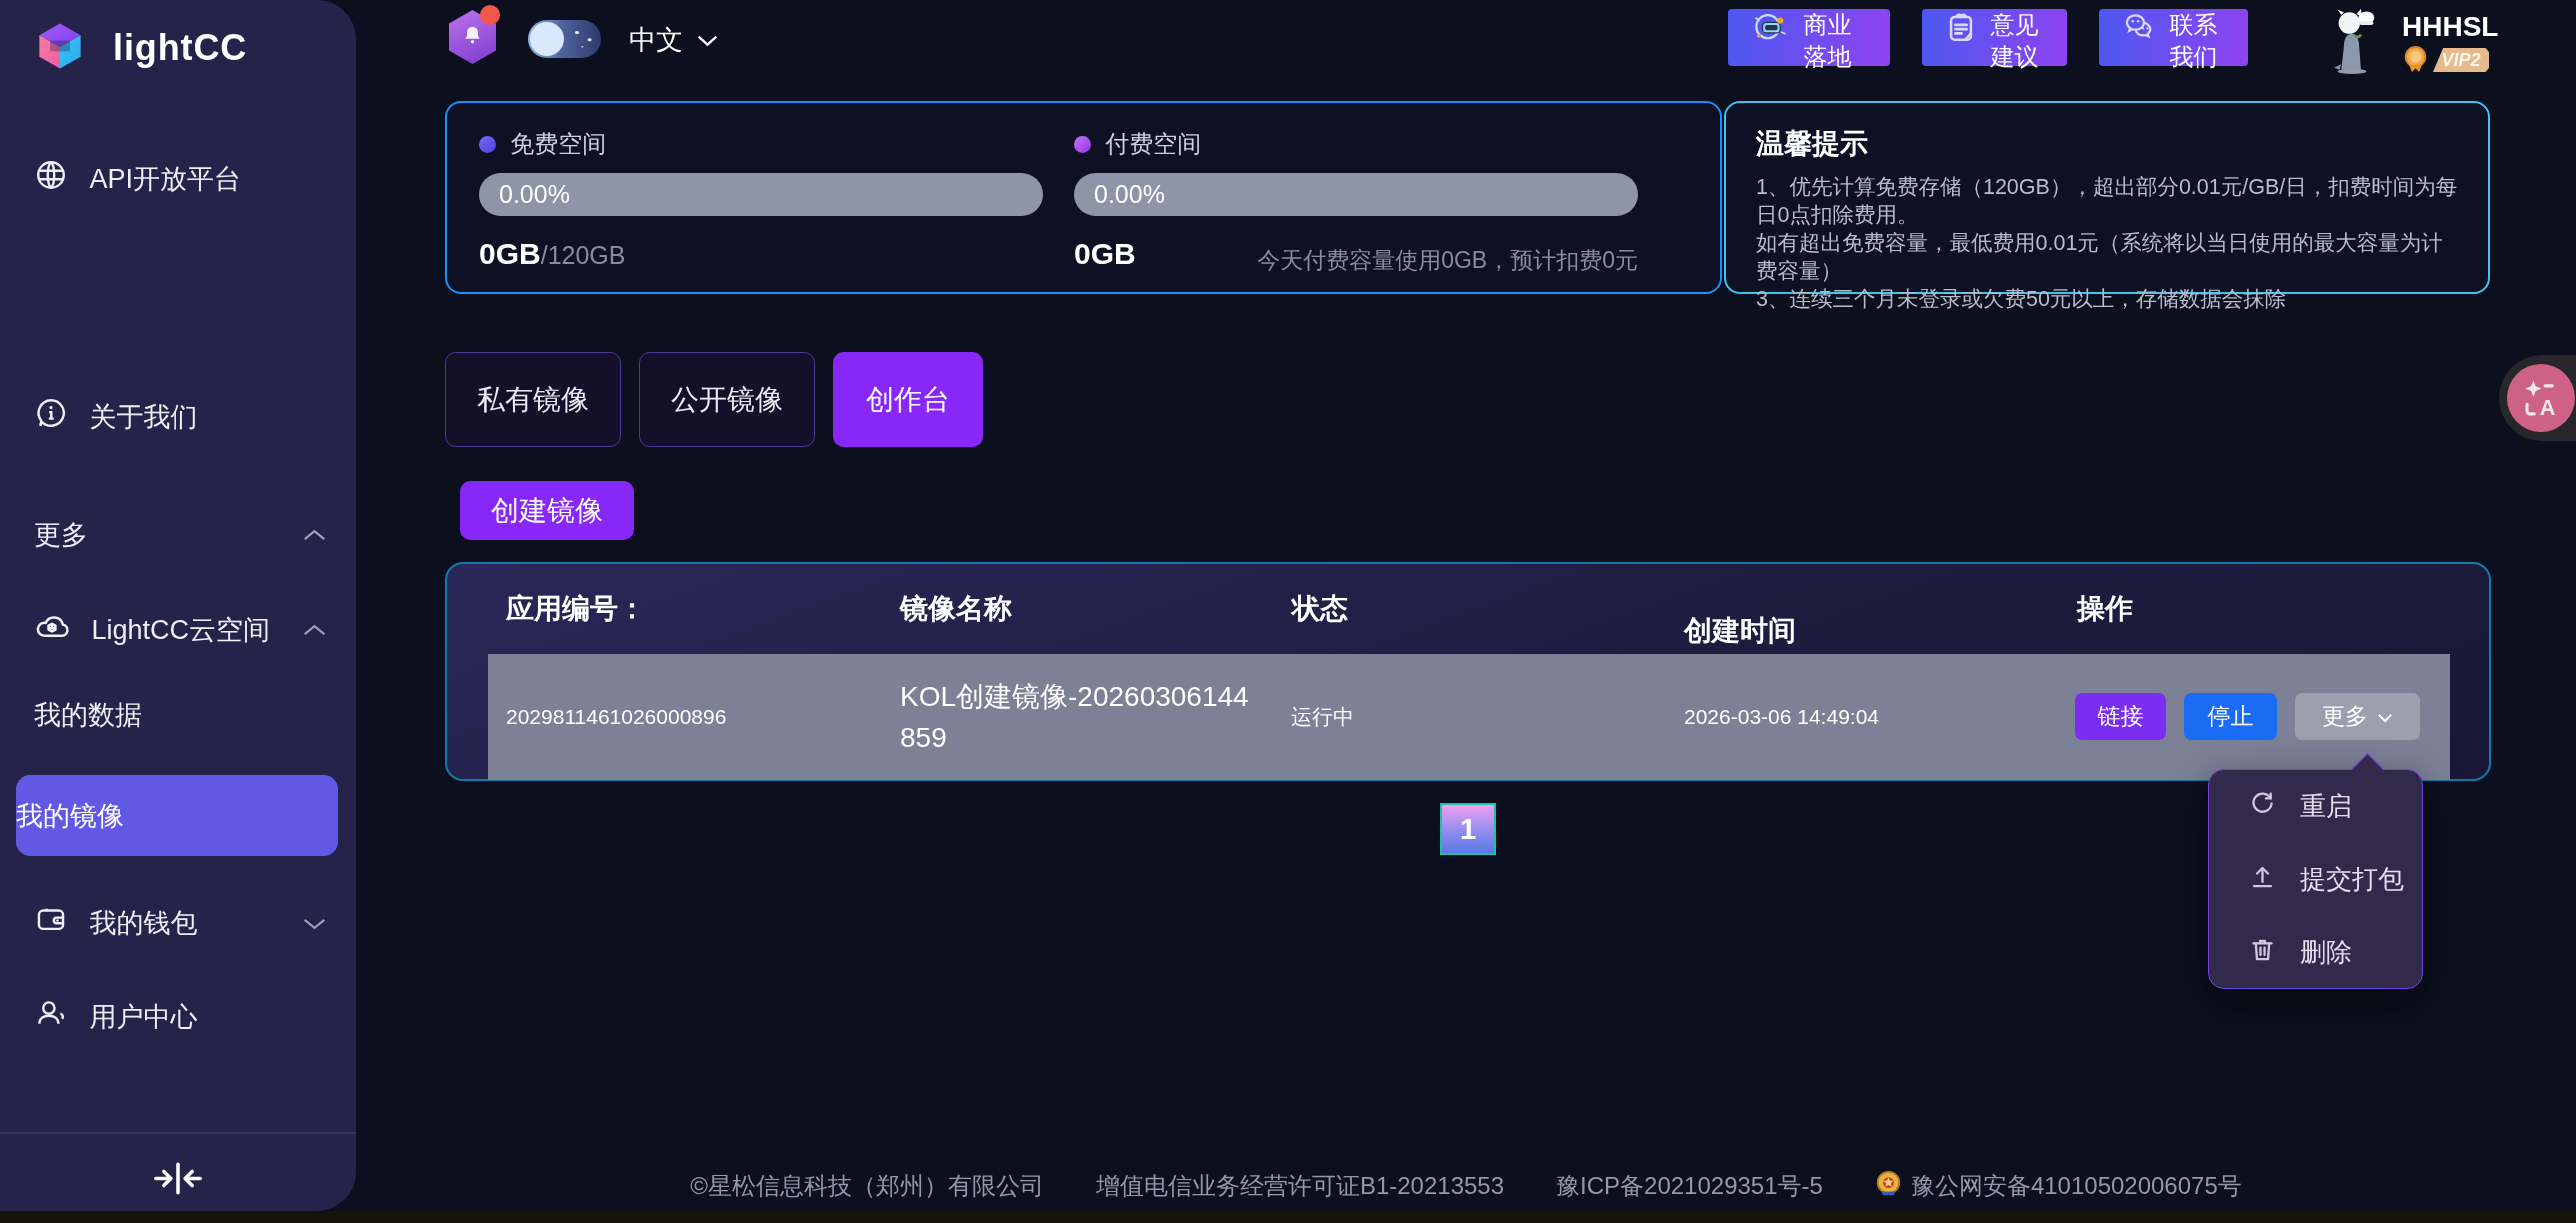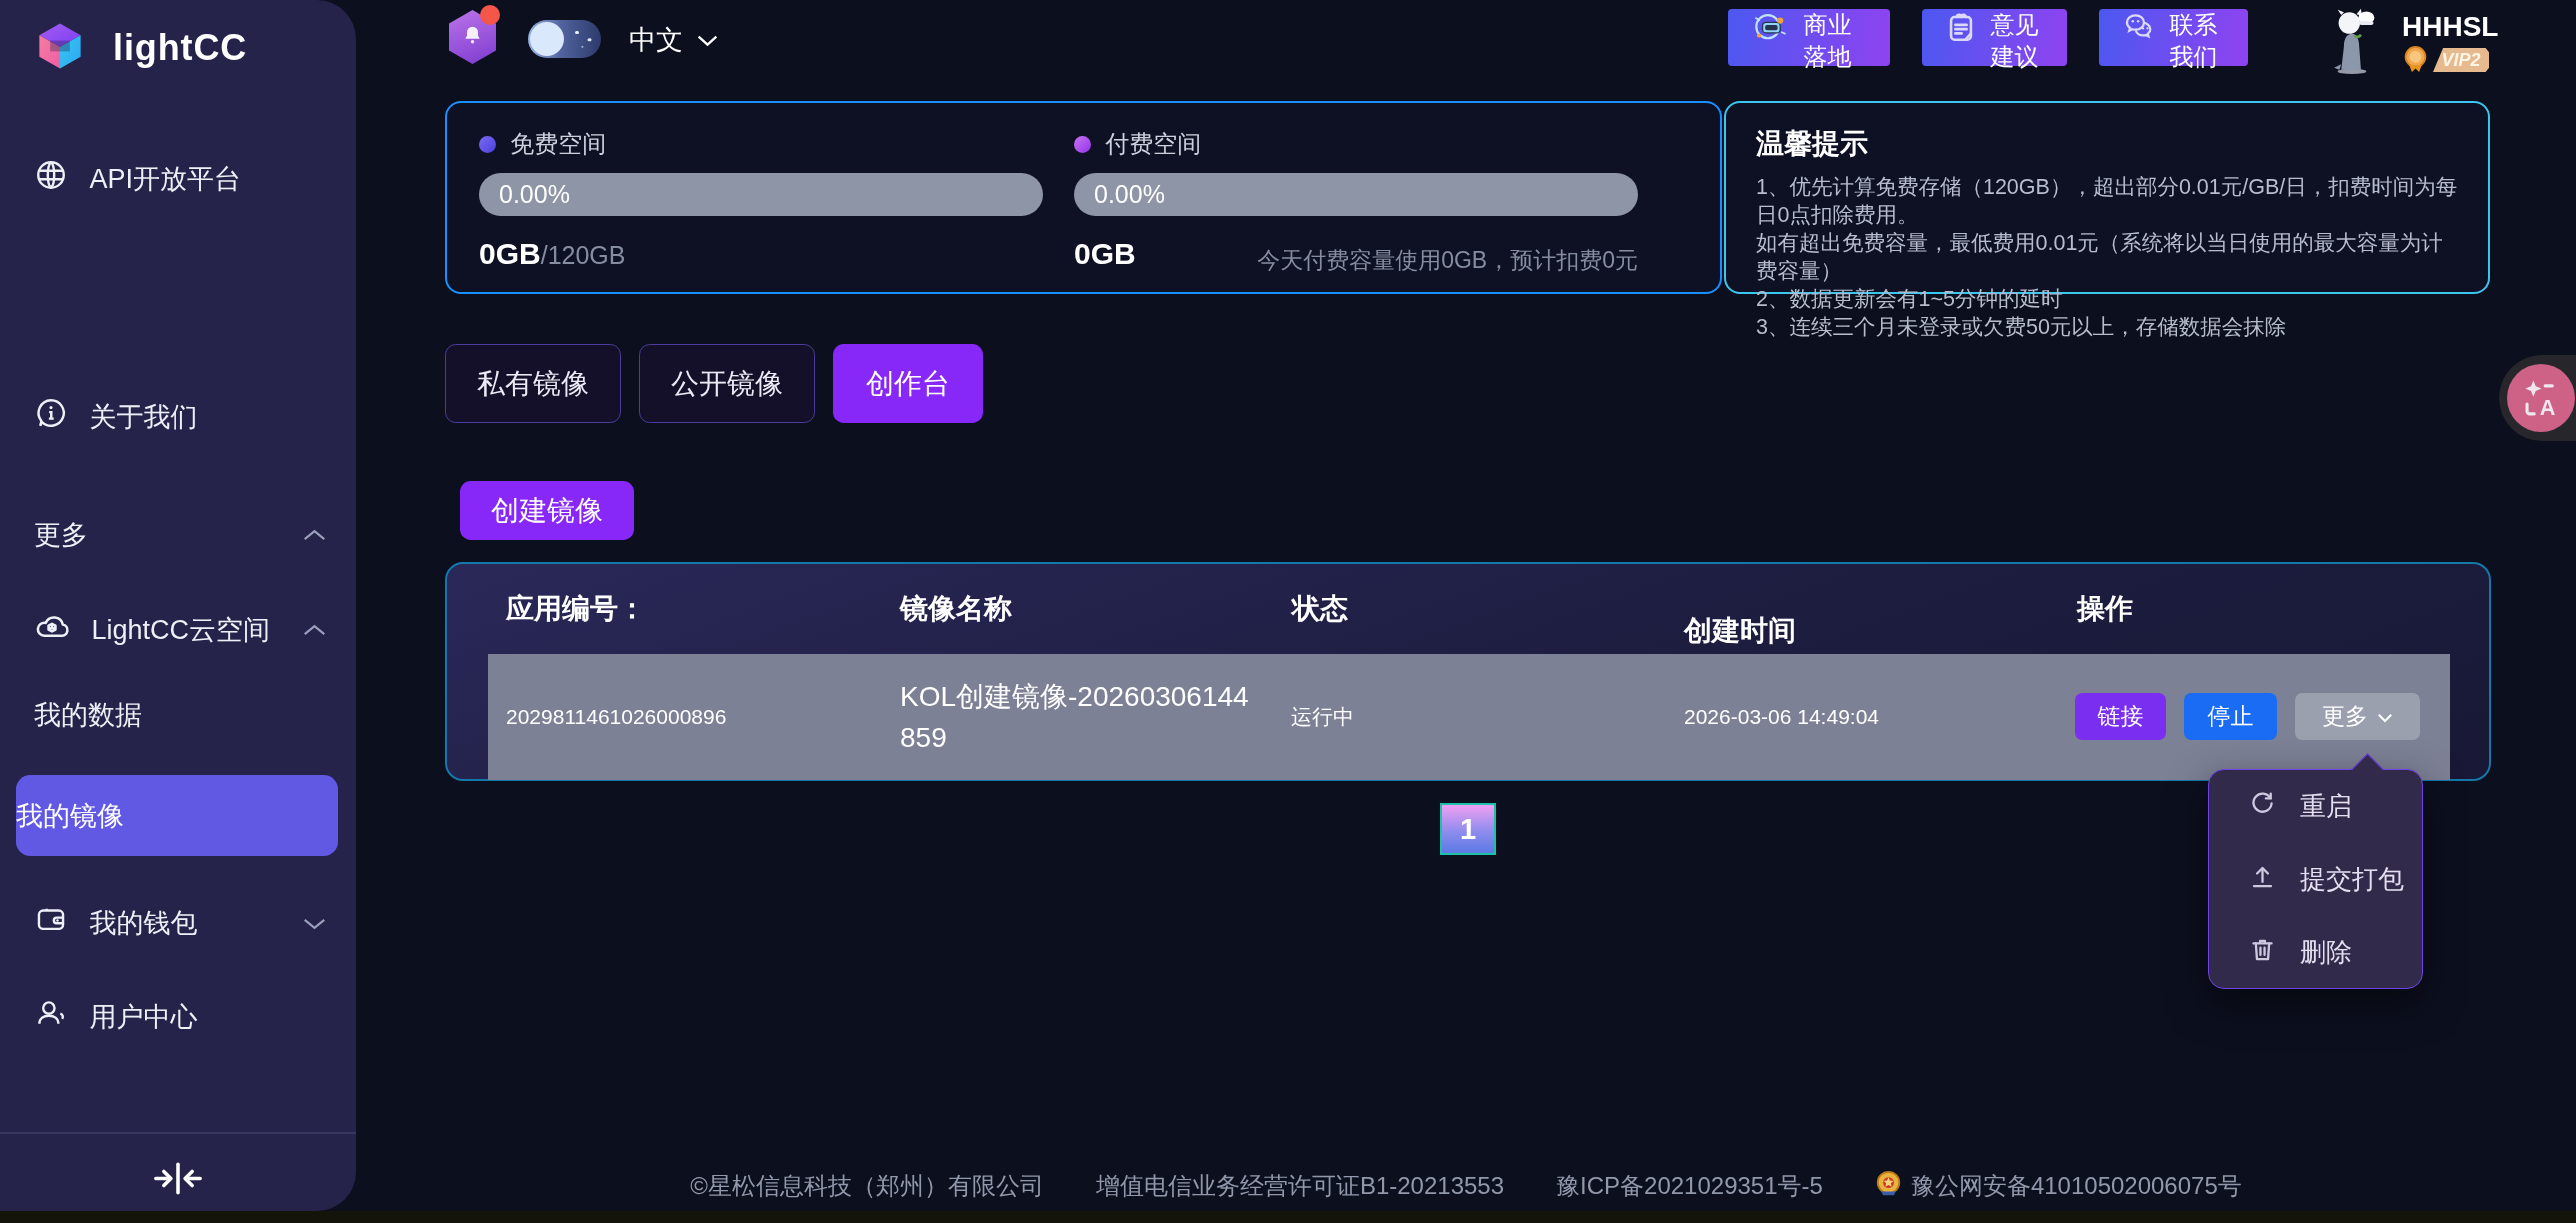--- a/index.html
+++ b/index.html
@@ -69,21 +69,21 @@
   .ubottom .total { font-size:25px; font-weight:normal; color:#878da0; }
   .unote { position:absolute; right:0; top:142px; font-size:23px; color:#878da0; }
 
   
   .tips-card { position:absolute; left:1724px; top:101px; width:766px; height:193px;
     border:2.7px solid #3cc5ee; border-radius:16px; background:#0e1124; padding:21.5px 30px; }
   .tips-title { font-size:28px; font-weight:bold; color:#fff; margin-bottom:10.7px; }
   .tips-line { font-size:21.5px; color:#b7bdcd; line-height:28px; }
 
   
-  .tab { position:absolute; top:344px; height:79px; border-radius:10.7px;
+  .tab { position:absolute; top:352px; height:95px; border-radius:10.7px;
     display:flex; align-items:center; justify-content:center; font-size:28px; cursor:pointer; }
   .tab.inactive { background:#151029; border:1.8px solid #4d3c9e; color:#eceaf6; }
   .tab.active { background:#8727f8; color:#fff; }
   .tab1 { left:445px; width:176px; } .tab2 { left:639px; width:176px; } .tab3 { left:833px; width:150px; }
 
   .create-btn { position:absolute; left:460px; top:481px; width:174px; height:59px;
     background:#8727f8; border-radius:10.7px; display:flex; align-items:center; justify-content:center;
     font-size:28px; color:#fff; cursor:pointer; }
 
   
@@ -367,21 +367,20 @@
         <span>0GB</span>
       </div>
       <div class="unote">今天付费容量使用0GB，预计扣费0元</div>
     </div>
   </div>
 
   <div class="tips-card">
     <div class="tips-title">温馨提示</div>
     <div class="tips-line">1、优先计算免费存储（120GB），超出部分0.01元/GB/日，扣费时间为每日0点扣除费用。</div>
     <div class="tips-line">如有超出免费容量，最低费用0.01元（系统将以当日使用的最大容量为计费容量）</div>
-    <div class="tips-line">2、数据更新会有1~5分钟的延时</div>
     <div class="tips-line">3、连续三个月未登录或欠费50元以上，存储数据会抹除</div>
   </div>
 
   <div class="tab inactive tab1">私有镜像</div>
   <div class="tab inactive tab2">公开镜像</div>
   <div class="tab active tab3">创作台</div>
 
   <div class="create-btn">创建镜像</div>
 
   <div class="table-card">

